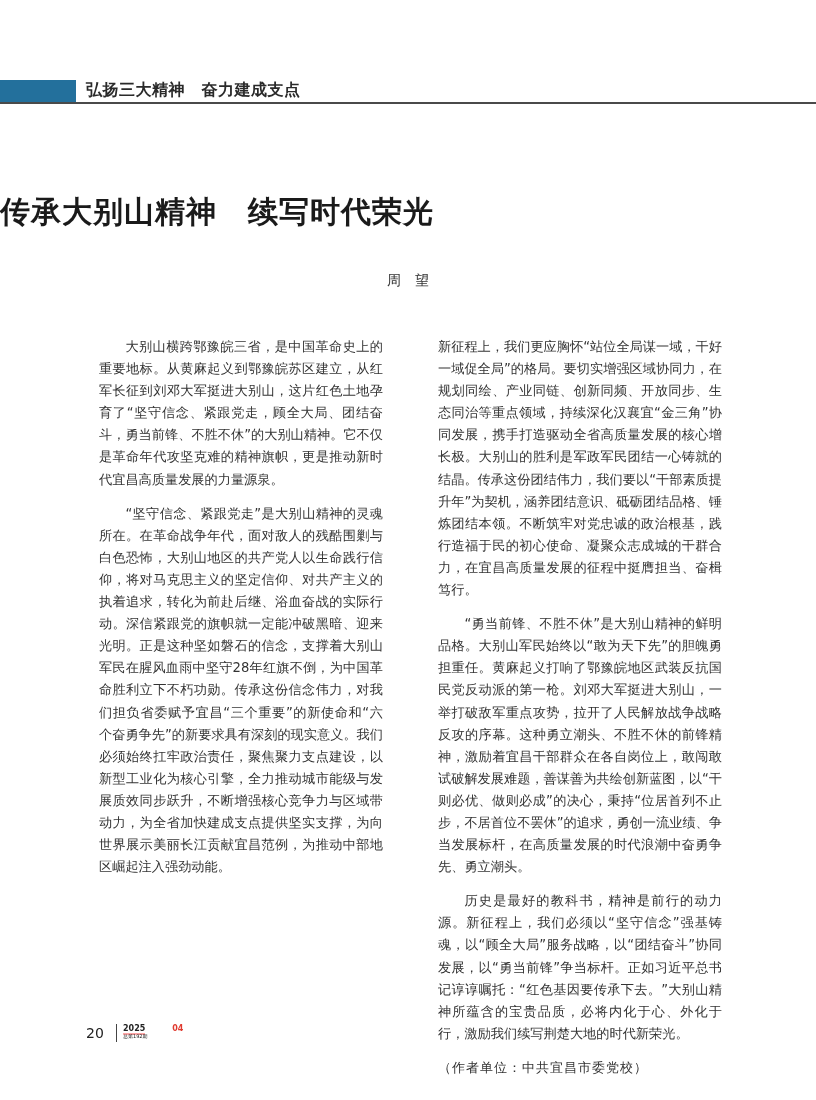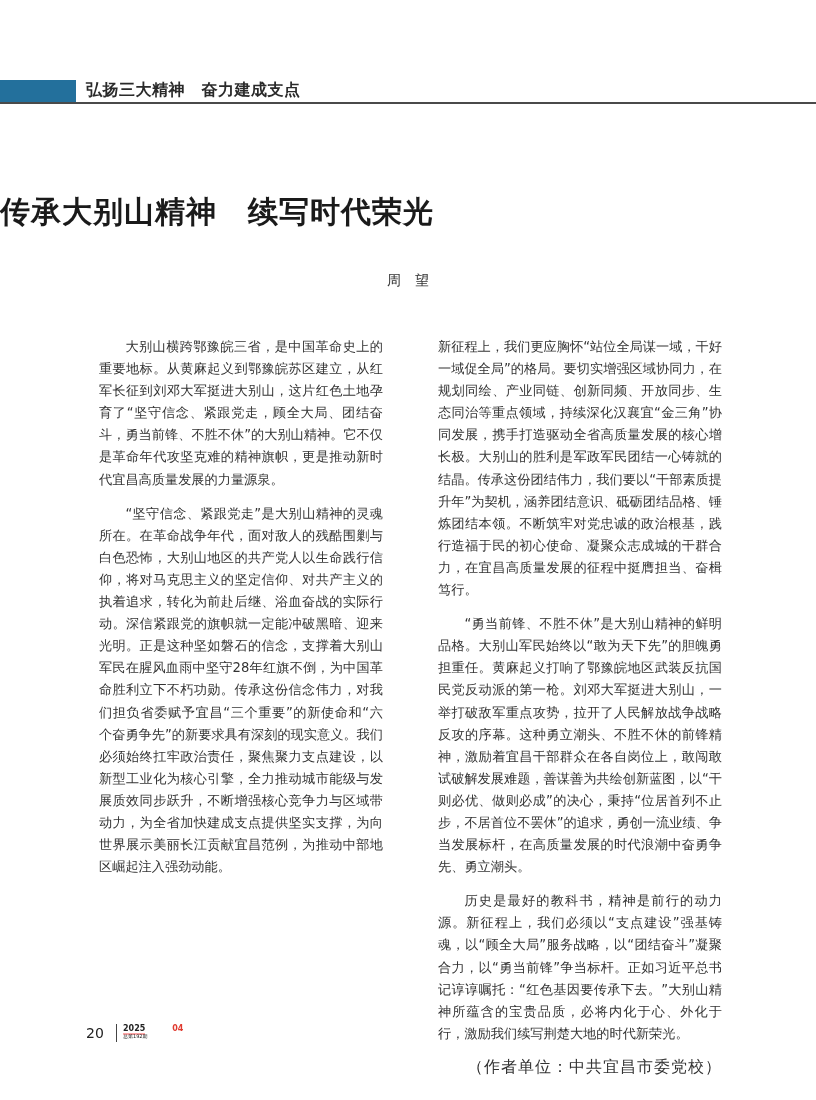--- a/index.html
+++ b/index.html
@@ -24,21 +24,21 @@
     }
     .column {
       position: absolute; top: 324px; width: 308px; font-size: 13.2px; line-height: 22.1px;
       text-align: justify; color: #333;
     }
     .col-left { left: 87px; }
     .col-right { left: 426px; }
     .column p { margin: 12px; }
     .indent { text-indent: 2em; }
     .affiliation {
-      text-align: right; font-family: Liberation Mono, monospace; font-size: 16px; color: #333; letter-spacing: 1px;
+      font-family: Liberation Serif, serif; font-size: 13px; color: #333; letter-spacing: 1px;
     }
     .footer-page { position: absolute; left: 86px; top: 1022px; font-size: 14px; line-height: 22px; color: #222; }
     .footer-sep { position: absolute; left: 116px; top: 1024px; width: 1px; height: 18px; background: #444; }
     .footer-issue { position: absolute; left: 123px; top: 1024px; font-size: 8px; line-height: 9px; color: #222; }
     .footer-issue .year { font-weight: bold; border-bottom: 2px solid #fca5a5; }
     .footer-issue .num { color: #e03a2f; font-weight: bold; margin-left: 27px; }
     .footer-issue .total { font-size: 5px; line-height: 7px; display: block; }
   </style>
 </head>
 <body>
@@ -51,21 +51,21 @@
 <div class="author">周望</div>
 
 <div class="column col-left">
   <p class="indent">大别山横跨鄂豫皖三省，是中国革命史上的重要地标。从黄麻起义到鄂豫皖苏区建立，从红军长征到刘邓大军挺进大别山，这片红色土地孕育了“坚守信念、紧跟党走，顾全大局、团结奋斗，勇当前锋、不胜不休”的大别山精神。它不仅是革命年代攻坚克难的精神旗帜，更是推动新时代宜昌高质量发展的力量源泉。</p>
   <p class="indent">“坚守信念、紧跟党走”是大别山精神的灵魂所在。在革命战争年代，面对敌人的残酷围剿与白色恐怖，大别山地区的共产党人以生命践行信仰，将对马克思主义的坚定信仰、对共产主义的执着追求，转化为前赴后继、浴血奋战的实际行动。深信紧跟党的旗帜就一定能冲破黑暗、迎来光明。正是这种坚如磐石的信念，支撑着大别山军民在腥风血雨中坚守28年红旗不倒，为中国革命胜利立下不朽功勋。传承这份信念伟力，对我们担负省委赋予宜昌“三个重要”的新使命和“六个奋勇争先”的新要求具有深刻的现实意义。我们必须始终扛牢政治责任，聚焦聚力支点建设，以新型工业化为核心引擎，全力推动城市能级与发展质效同步跃升，不断增强核心竞争力与区域带动力，为全省加快建成支点提供坚实支撑，为向世界展示美丽长江贡献宜昌范例，为推动中部地区崛起注入强劲动能。</p>
 </div>
 
 <div class="column col-right">
   <p>新征程上，我们更应胸怀“站位全局谋一域，干好一域促全局”的格局。要切实增强区域协同力，在规划同绘、产业同链、创新同频、开放同步、生态同治等重点领域，持续深化汉襄宜“金三角”协同发展，携手打造驱动全省高质量发展的核心增长极。大别山的胜利是军政军民团结一心铸就的结晶。传承这份团结伟力，我们要以“干部素质提升年”为契机，涵养团结意识、砥砺团结品格、锤炼团结本领。不断筑牢对党忠诚的政治根基，践行造福于民的初心使命、凝聚众志成城的干群合力，在宜昌高质量发展的征程中挺膺担当、奋楫笃行。</p>
   <p class="indent">“勇当前锋、不胜不休”是大别山精神的鲜明品格。大别山军民始终以“敢为天下先”的胆魄勇担重任。黄麻起义打响了鄂豫皖地区武装反抗国民党反动派的第一枪。刘邓大军挺进大别山，一举打破敌军重点攻势，拉开了人民解放战争战略反攻的序幕。这种勇立潮头、不胜不休的前锋精神，激励着宜昌干部群众在各自岗位上，敢闯敢试破解发展难题，善谋善为共绘创新蓝图，以“干则必优、做则必成”的决心，秉持“位居首列不止步，不居首位不罢休”的追求，勇创一流业绩、争当发展标杆，在高质量发展的时代浪潮中奋勇争先、勇立潮头。</p>
-  <p class="indent">历史是最好的教科书，精神是前行的动力源。新征程上，我们必须以“支点建设”强基铸魂，以“顾全大局”服务战略，以“团结奋斗”凝聚合力，以“勇当前锋”争当标杆。正如习近平总书记谆谆嘱托：“红色基因要传承下去。”大别山精神所蕴含的宝贵品质，必将内化于心、外化于行，激励我们续写荆楚大地的时代新荣光。</p>
+  <p class="indent">历史是最好的教科书，精神是前行的动力源。新征程上，我们必须以“坚守信念”强基铸魂，以“顾全大局”服务战略，以“团结奋斗”协同发展，以“勇当前锋”争当标杆。正如习近平总书记谆谆嘱托：“红色基因要传承下去。”大别山精神所蕴含的宝贵品质，必将内化于心、外化于行，激励我们续写荆楚大地的时代新荣光。</p>
   <p class="affiliation">（作者单位：中共宜昌市委党校）</p>
 </div>
 
 <div class="footer-page">20</div>
 <div class="footer-sep"></div>
 <div class="footer-issue">
   <span class="year">2025</span><span class="num">04</span>
   <span class="total">总第192期</span>
 </div>
 

